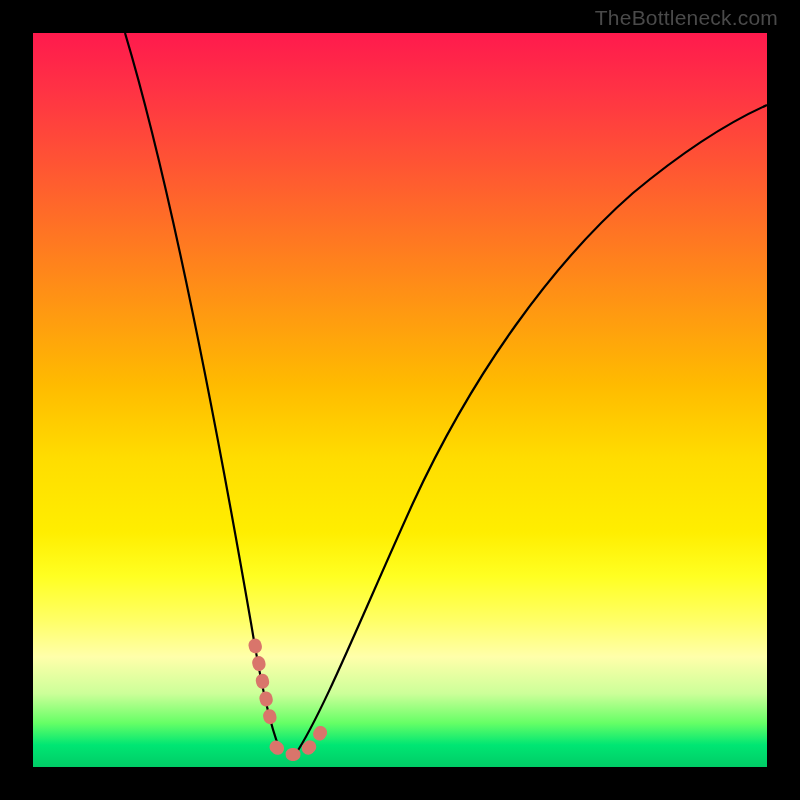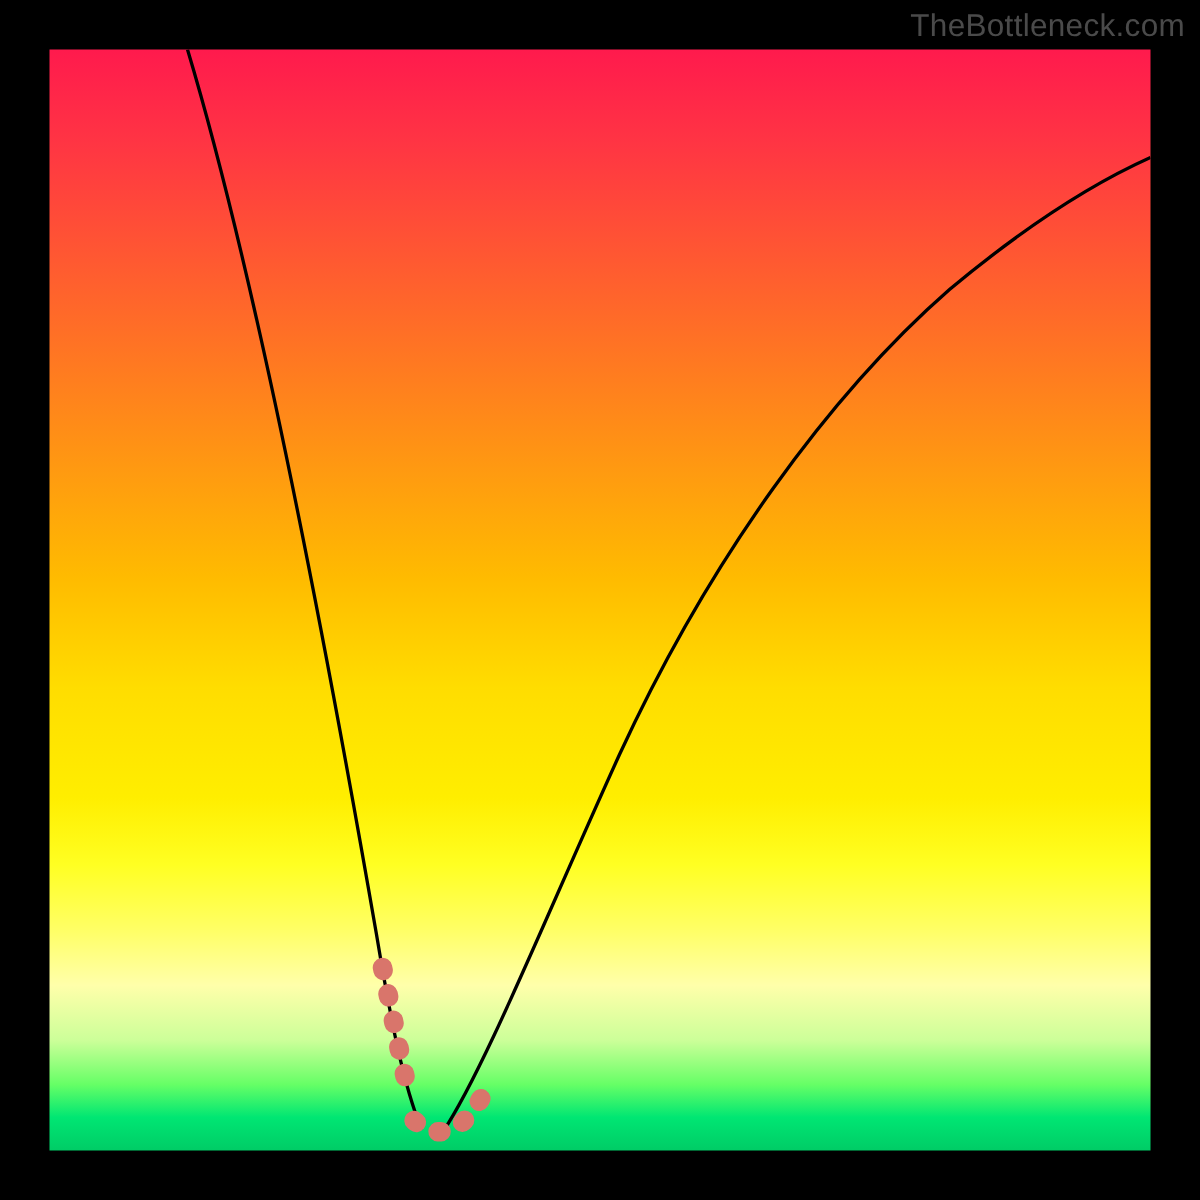--- a/index.html
+++ b/index.html
@@ -31,21 +31,21 @@
       #ffffaa 85%,
       #ccff99 90%,
       #66ff66 94%,
       #00e673 97%,
       #00cc66 100%
     );
   }
   .watermark {
     position: absolute;
     top: 6px;
-    right: 10px;
+    right: 22px;
     color: #4a4a4a;
     font-size: 21px;
     font-weight: 500;
     letter-spacing: 0.2px;
   }
   svg.curves {
     position: absolute;
     left: 0;
     top: 0;
     width: 734px;

